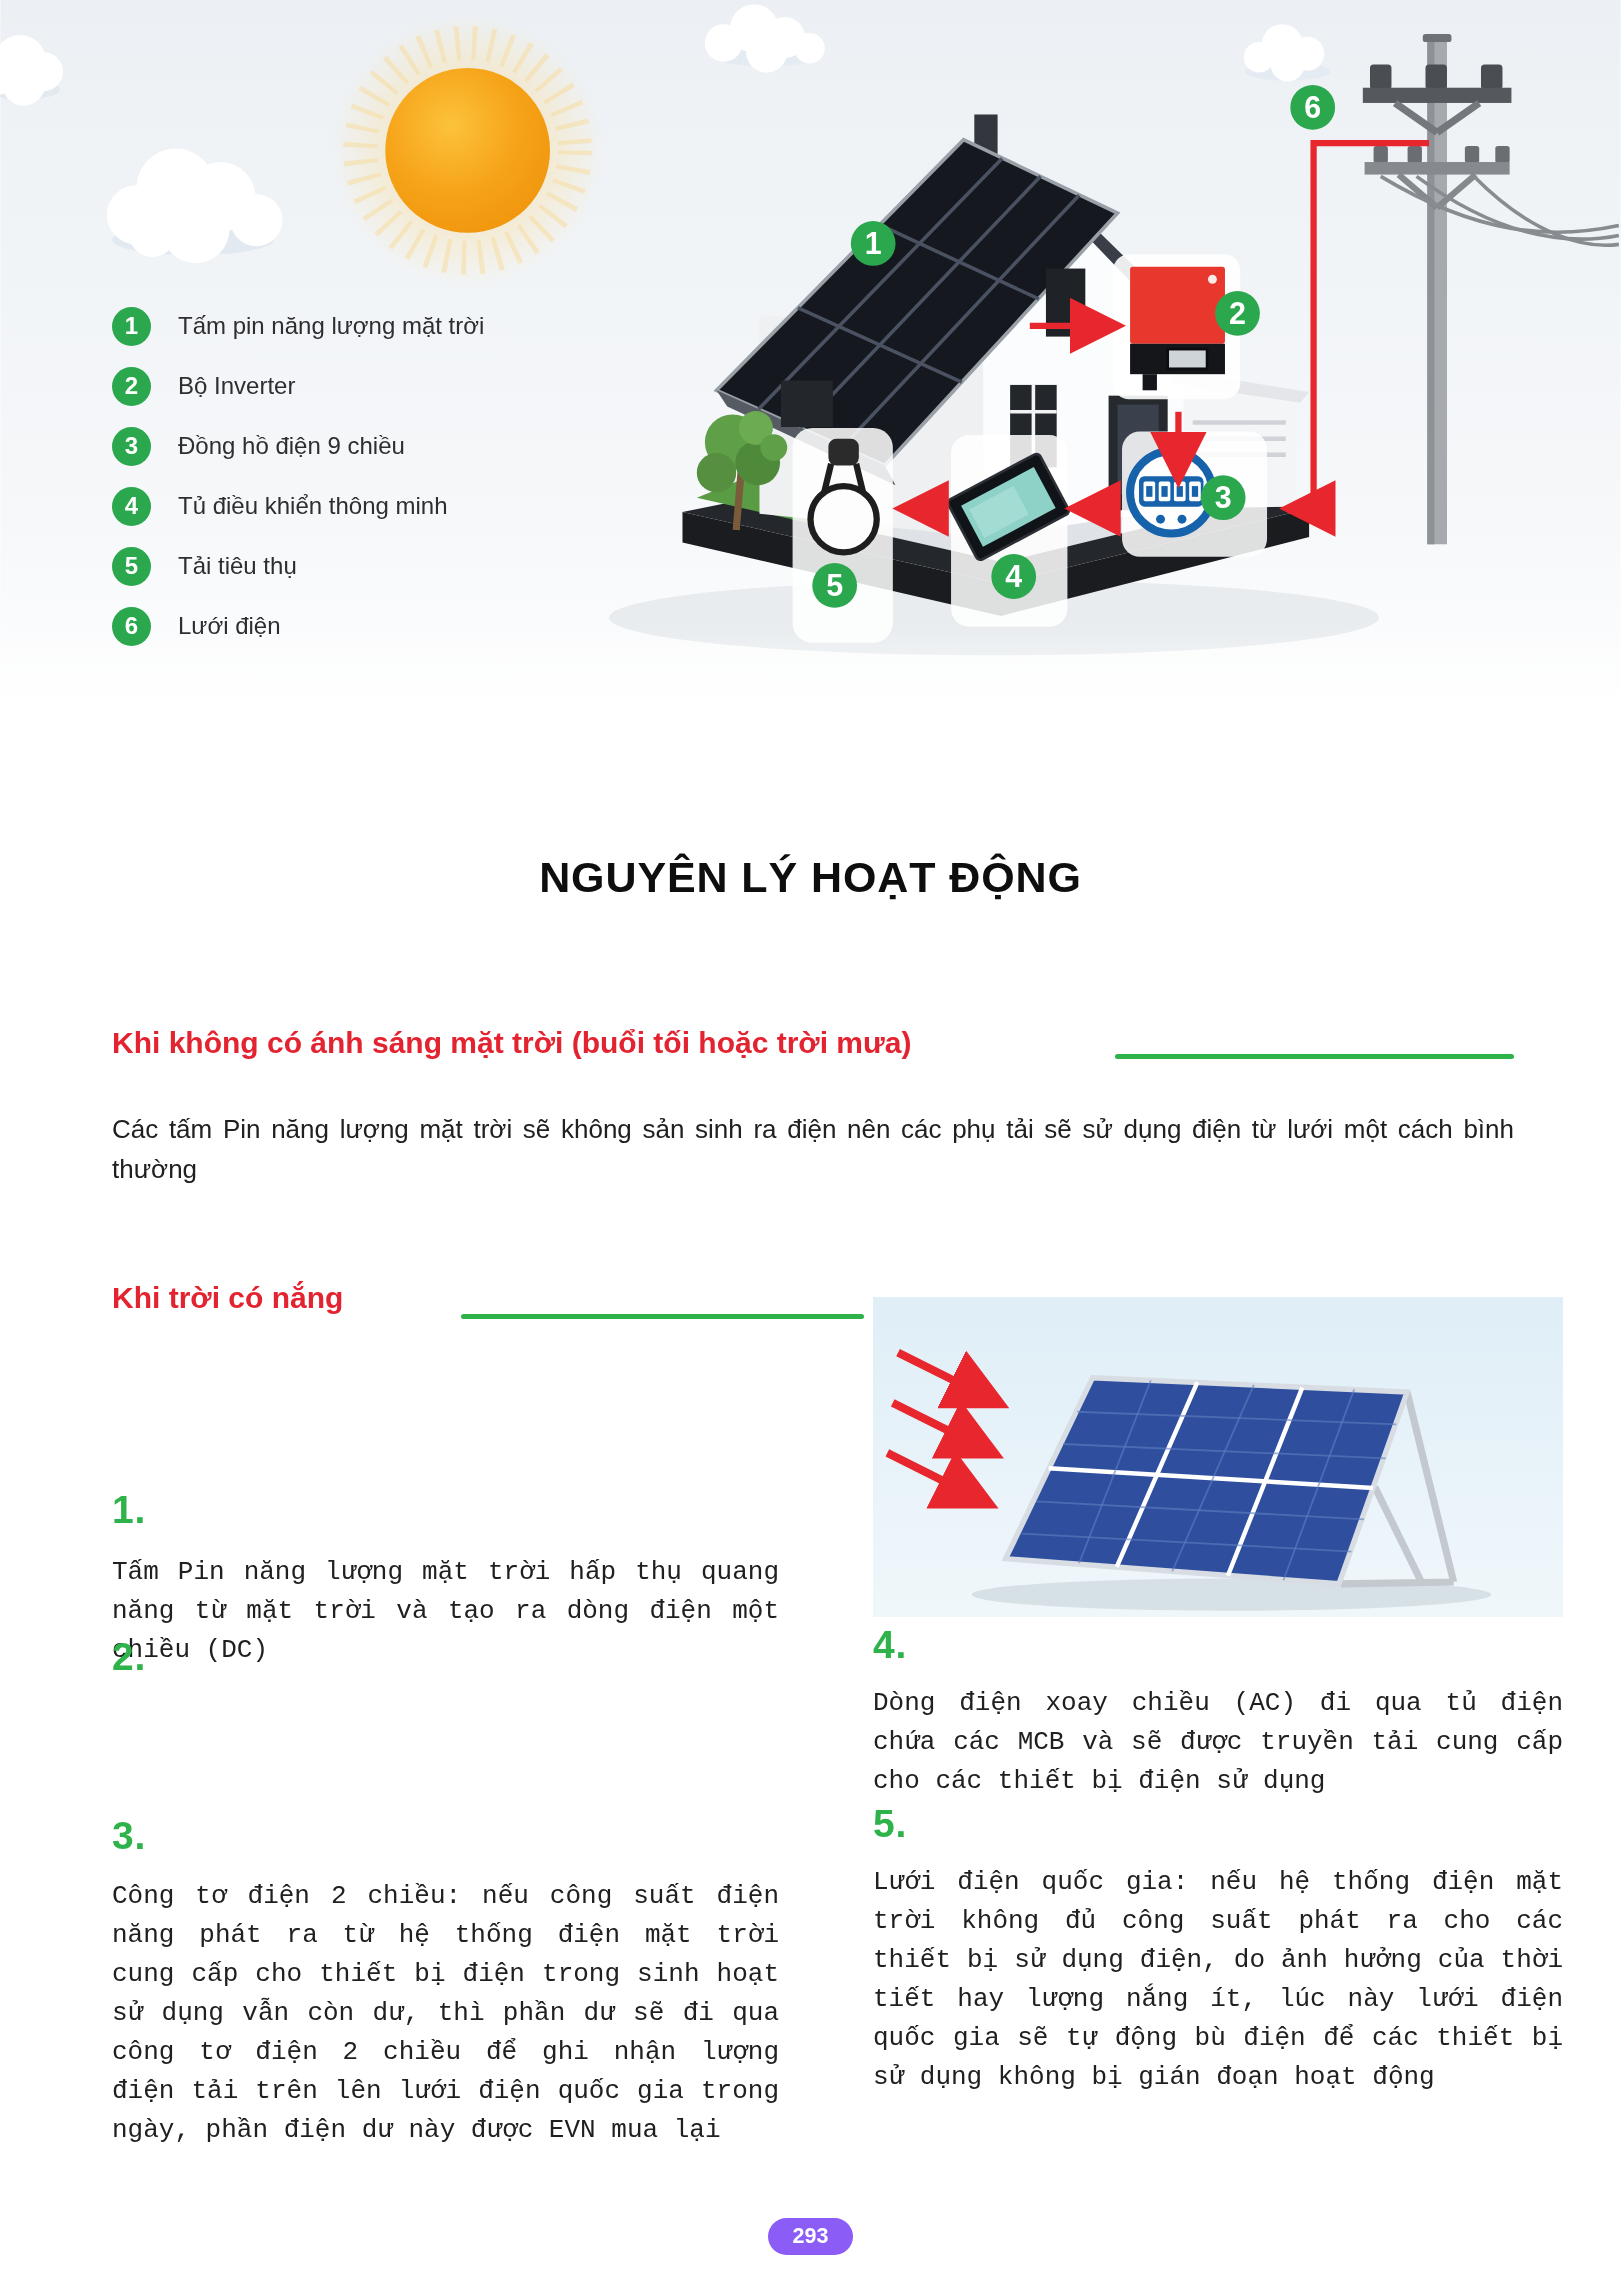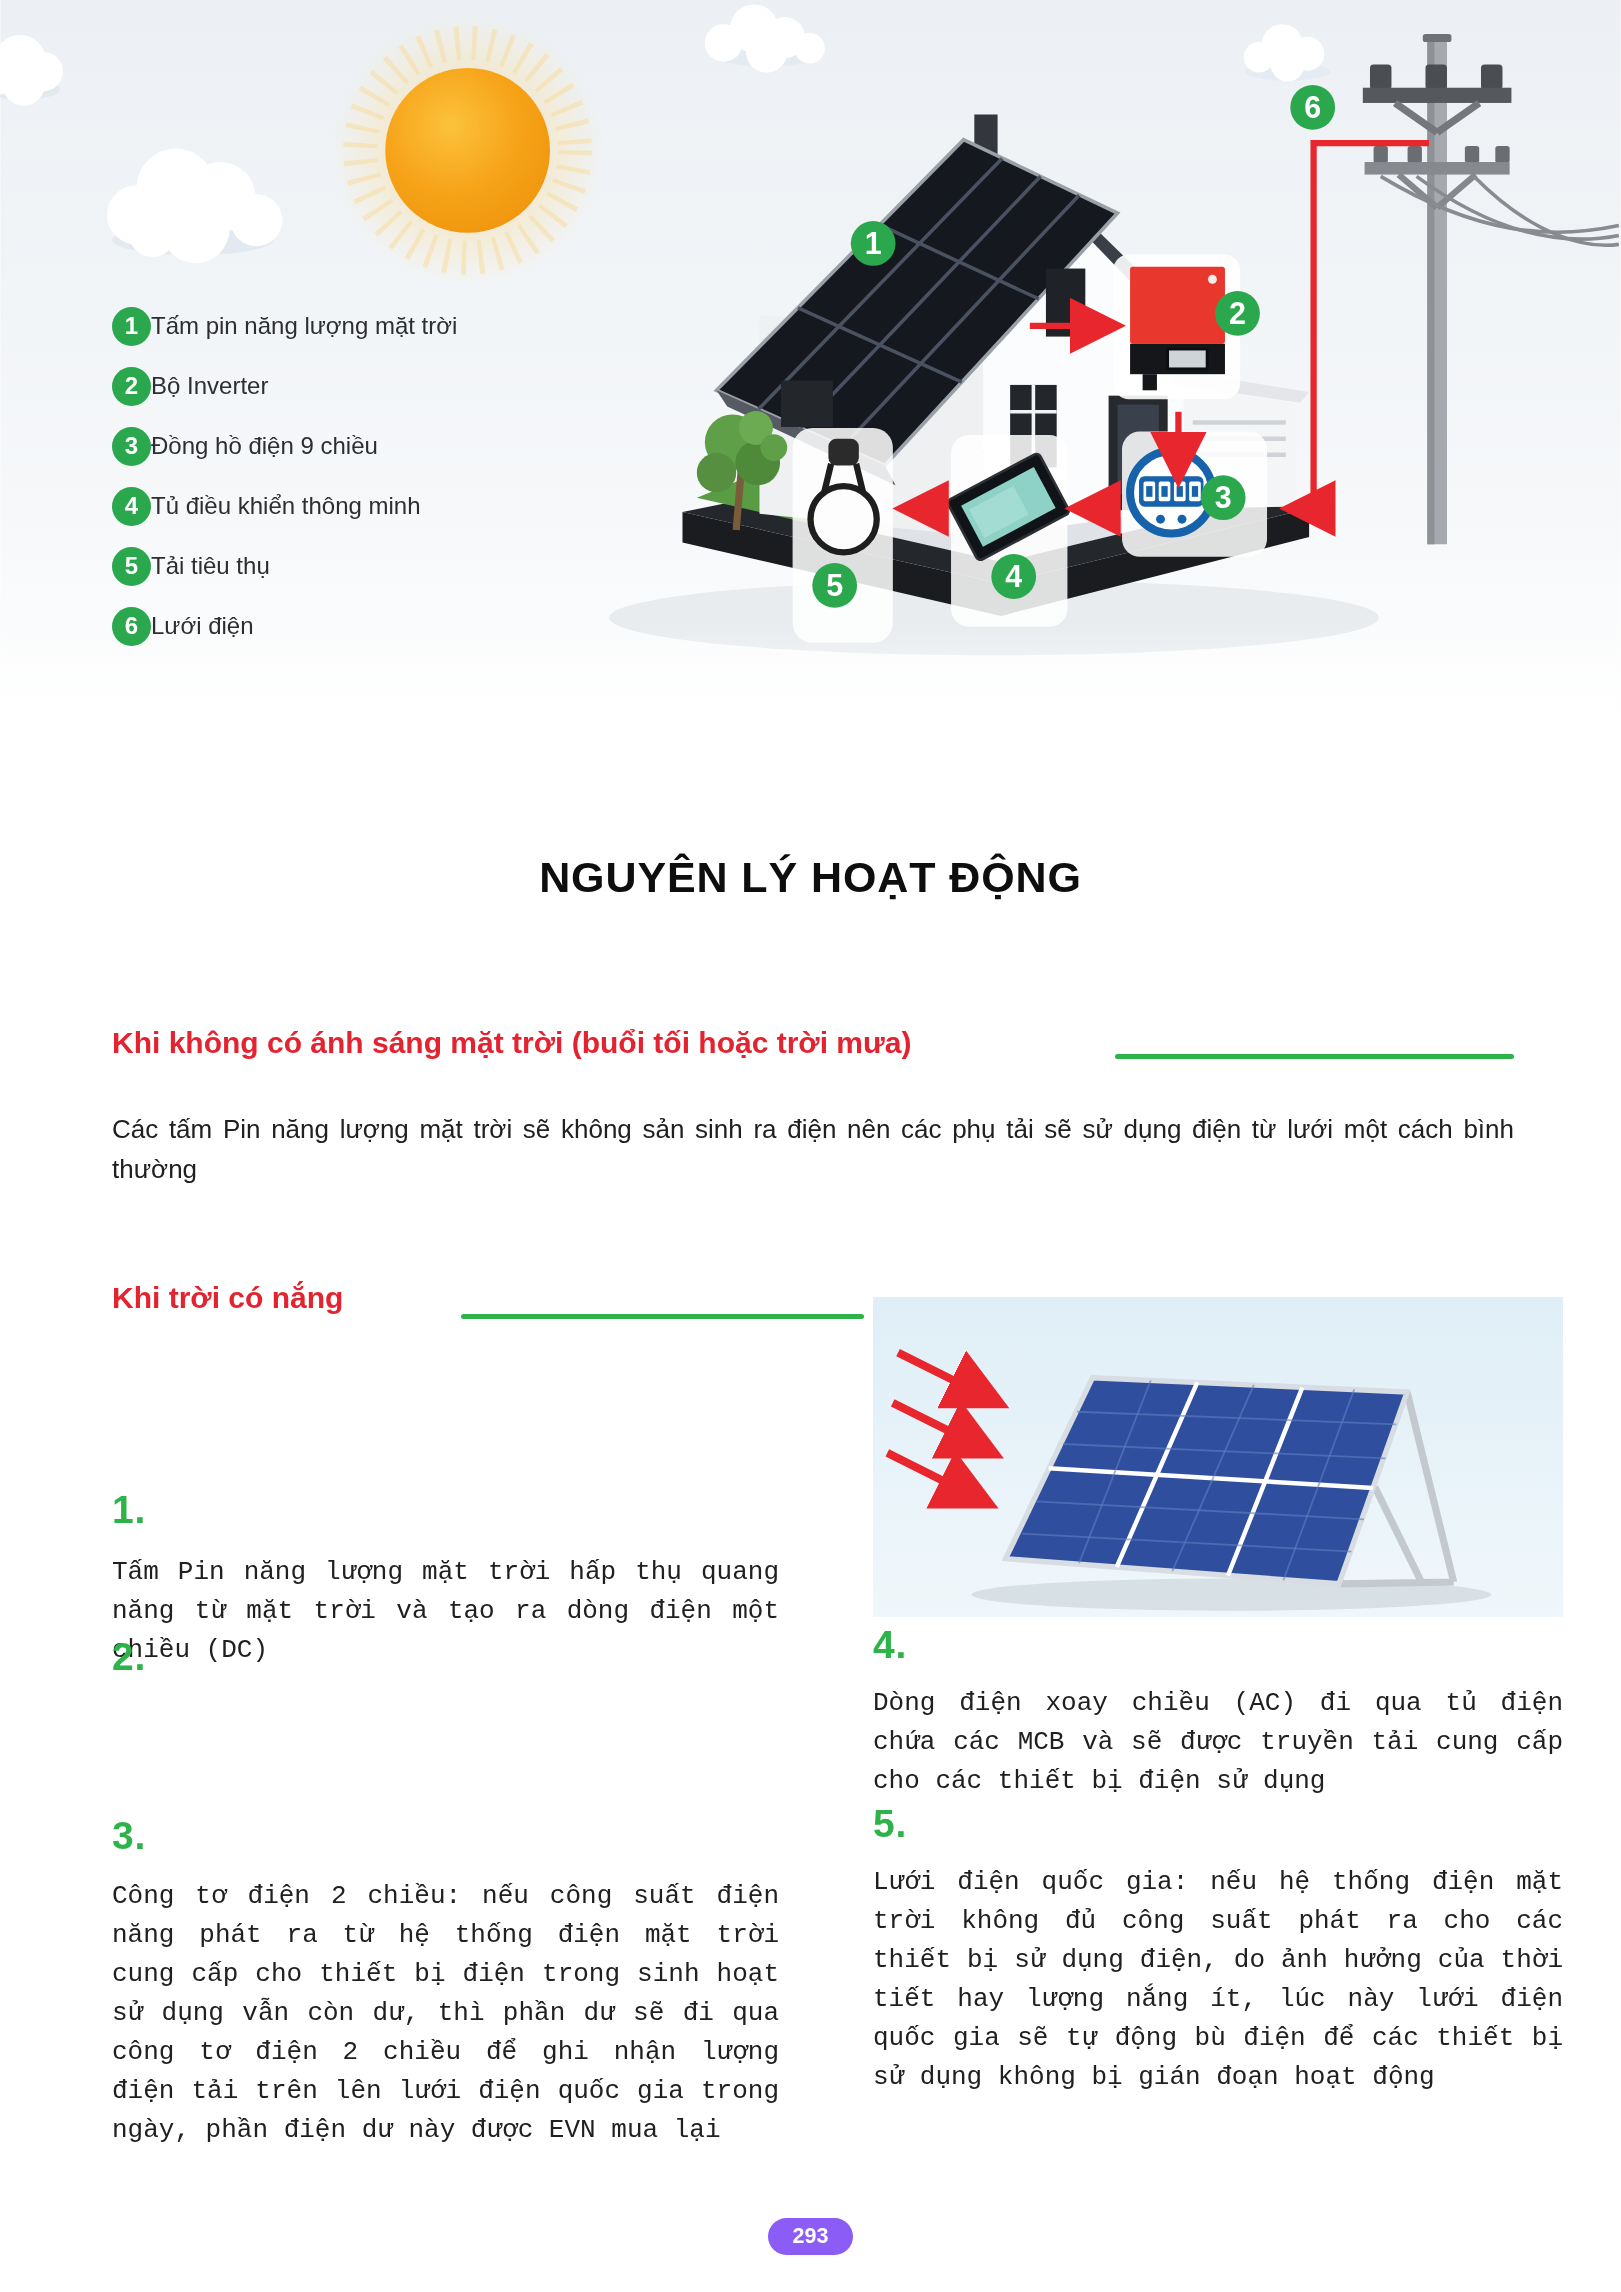--- a/index.html
+++ b/index.html
@@ -5,21 +5,21 @@
   html,body{margin:0;padding:0;background:#fff;}
   .page{position:relative;width:1621px;height:2293px;background:#fff;overflow:hidden;
         font-family:"Liberation Sans",sans-serif;color:#1d1d1f;}
   .hero{position:absolute;left:0;top:0;width:1621px;height:743px;}
   .hero svg{position:absolute;left:0;top:0;}
   
   .legend{position:absolute;left:112px;top:296px;}
   .legend-item{display:flex;align-items:center;height:60px;}
   .lnum{width:39px;height:39px;border-radius:50%;background:#2ba84e;color:#fff;
         font-size:24px;font-weight:bold;display:flex;align-items:center;justify-content:center;flex:0 0 39px;}
-  .llabel{font-size:24px;color:#2e2e30;}
+  .llabel{margin-left:27px;font-size:24px;color:#2e2e30;}
   
   .main-title{position:absolute;left:0;top:853px;width:1621px;text-align:center;
               font-size:43px;font-weight:bold;letter-spacing:0.9px;color:#0e0e0e;}
   
   .sec-head{position:absolute;font-size:30px;font-weight:bold;color:#e32430;white-space:nowrap;}
   .h1{left:112px;top:1026px;}
   .h2{left:112px;top:1281px;}
   .gline{position:absolute;height:5.4px;background:#2eb24a;border-radius:2.7px;}
   .gl1{left:1115px;top:1054px;width:399px;}
   .gl2{left:461px;top:1314px;width:403px;}

